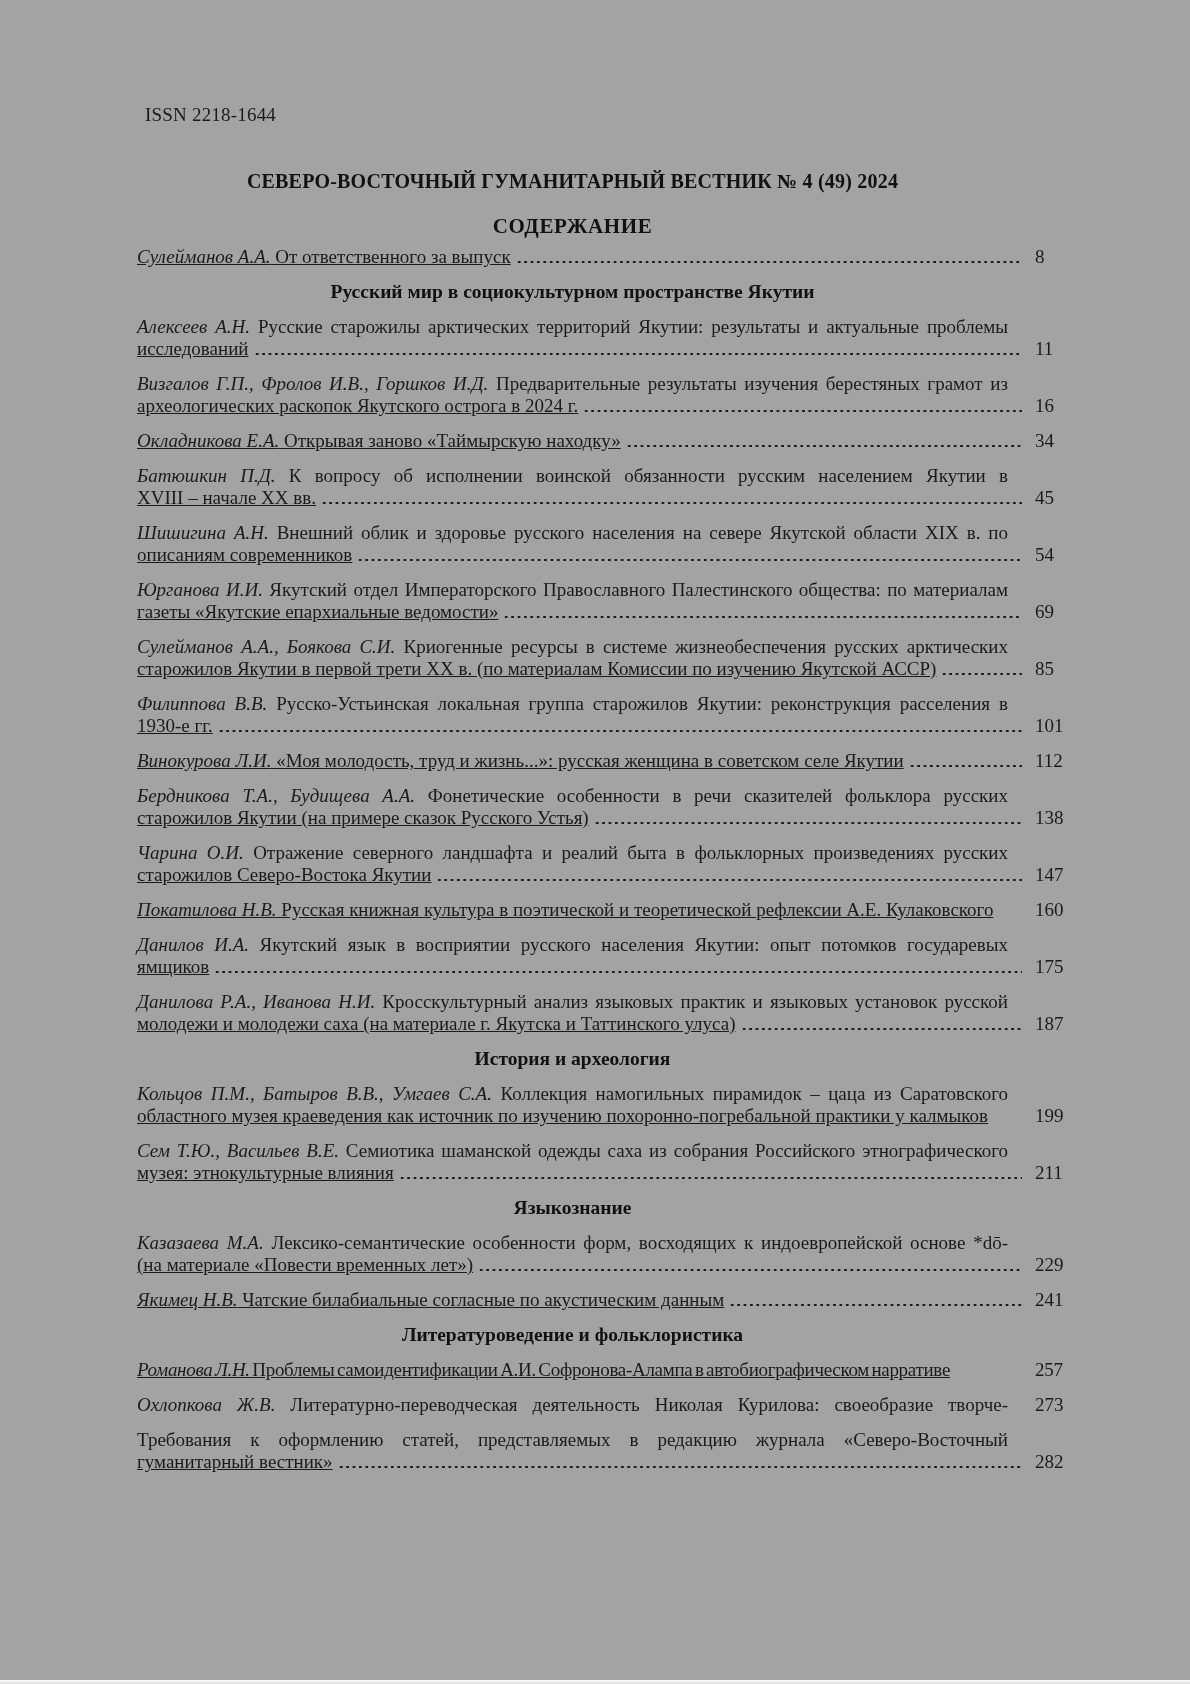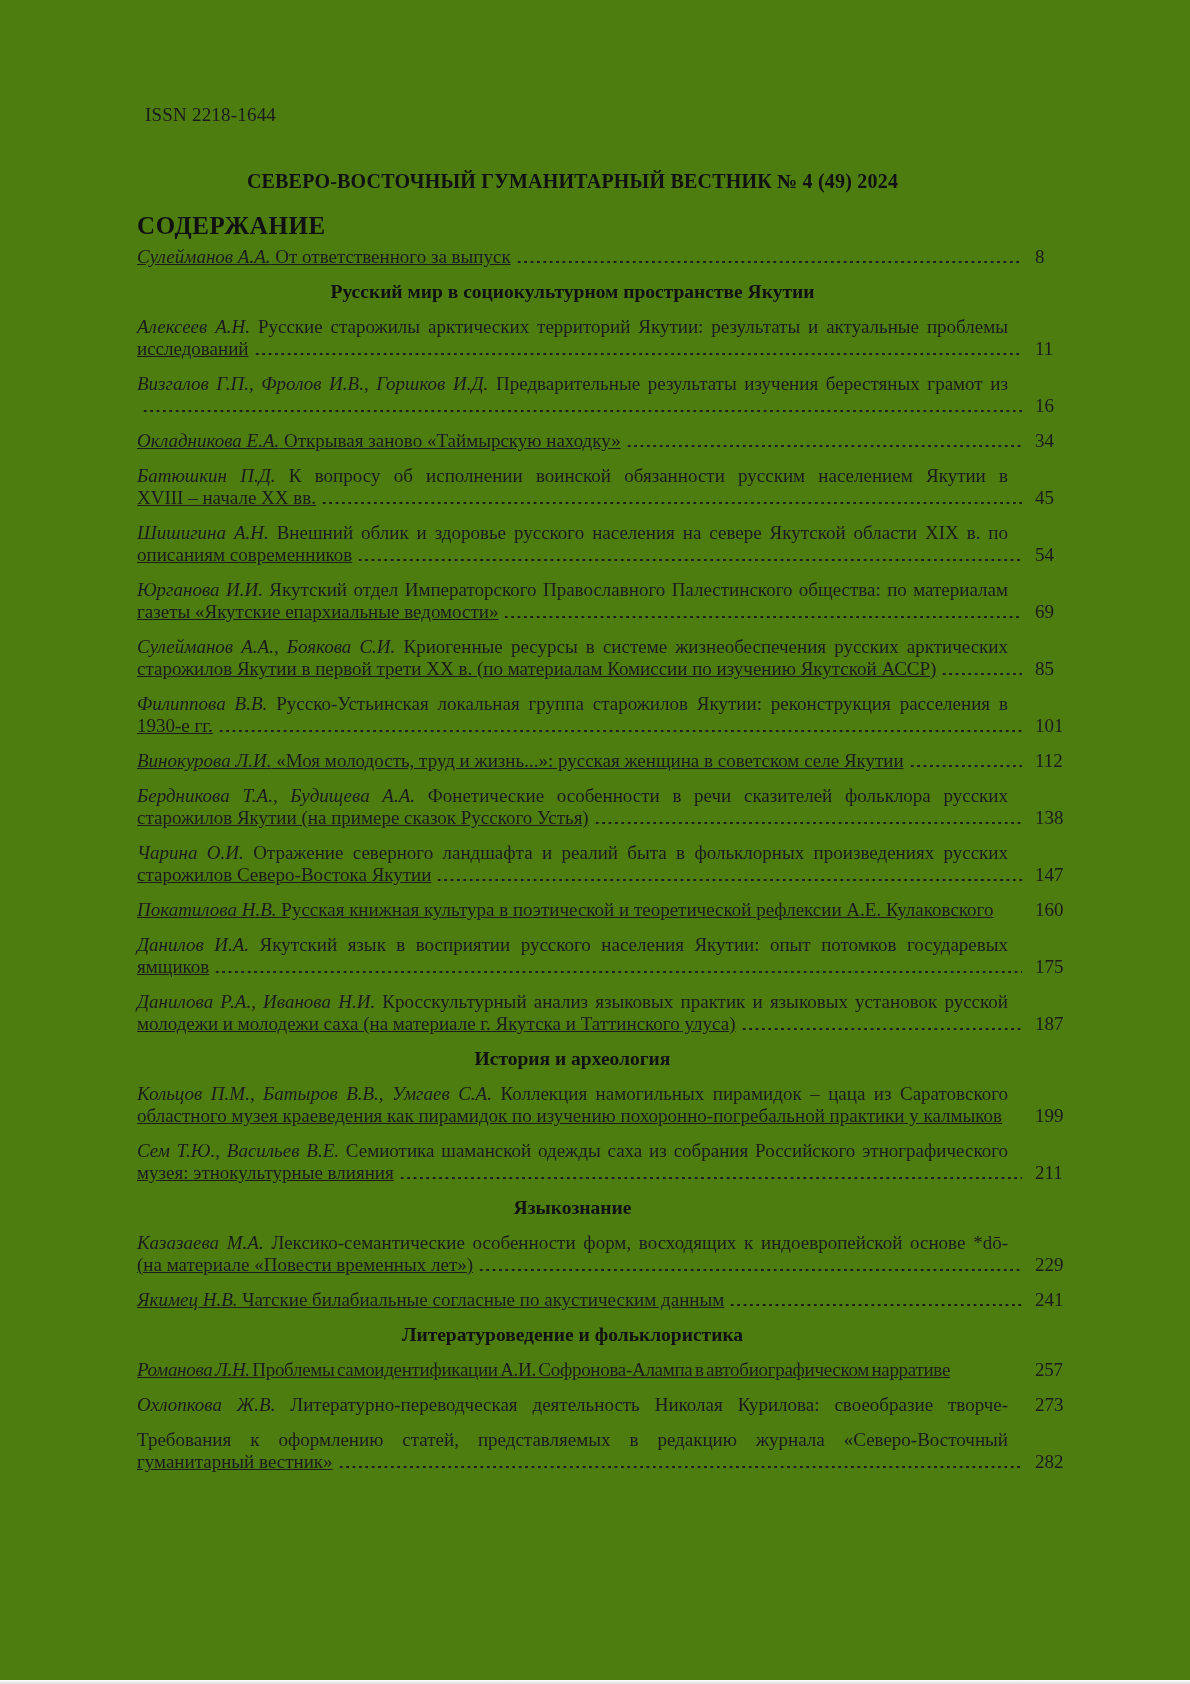--- a/index.html
+++ b/index.html
@@ -3,37 +3,38 @@
 <meta charset="utf-8">
 <style>
   * { margin:0; padding:0; box-sizing:border-box; }
   html, body { background:#ffffff; }
   body {
     width:1190px; height:1684px;
     position:relative; overflow:hidden;
     font-family:"Liberation Serif","DejaVu Serif",serif;
     color:#1b1b1b;
   }
-  .sheet { position:absolute; inset:0; background:#4d7c0f; }
+  .sheet { position:absolute; inset:0; background:#a3a3a3; }
   .issn {
     margin:104px 0 0 145px;
     font-size:19px; line-height:22px;
     letter-spacing:0.2px;
   }
   .center-col { width:871px; margin-left:137px;margin-top:43px; }
   .journal-title {
     margin-top:27px;
     text-align:center;
     font-weight:bold; font-size:20px; line-height:24px;
     color:#111;
     letter-spacing:0.2px;
   }
   .contents-heading {
     margin-top:22px;
-    font-weight:bold; font-size:25px; line-height:22px;
+    text-align:center;
+    font-weight:bold; font-size:21px; line-height:22px;
     color:#111;
     letter-spacing:0.6px;
   }
   .toc { margin-top:9px; }
   .item { margin-bottom:13px; }
   .section {
     text-align:center;
     font-weight:bold; font-size:19.5px; line-height:22px;
     color:#111;
   }
@@ -86,20 +87,21 @@
           <div class="line full"><span class="etext"><i>Алексеев А.Н.</i> Русские старожилы арктических территорий Якутии: результаты и актуальные проблемы</span></div>
           <div class="line last">
             <span class="etext">исследований</span>
             <span class="dots"></span>
           </div>
           <span class="page">11</span>
         </div>
         <div class="item entry">
           <div class="line full"><span class="etext"><i>Визгалов Г.П., Фролов И.В., Горшков И.Д.</i> Предварительные результаты изучения берестяных грамот из</span></div>
           <div class="line last">
+            <span class="etext">археологических раскопок Якутского острога в 2024 г.</span>
             <span class="dots"></span>
           </div>
           <span class="page">16</span>
         </div>
         <div class="item entry">
           <div class="line last">
             <span class="etext"><i>Окладникова Е.А.</i> Открывая заново «Таймырскую находку»</span>
             <span class="dots"></span>
           </div>
           <span class="page">34</span>
@@ -187,21 +189,21 @@
           <div class="line last">
             <span class="etext">молодежи и молодежи саха (на материале г. Якутска и Таттинского улуса)</span>
             <span class="dots"></span>
           </div>
           <span class="page">187</span>
         </div>
         <div class="item section">История и археология</div>
         <div class="item entry no-dots">
           <div class="line full"><span class="etext"><i>Кольцов П.М., Батыров В.В., Умгаев С.А.</i> Коллекция намогильных пирамидок – цаца из Саратовского</span></div>
           <div class="line last">
-            <span class="etext">областного музея краеведения как пирамидок по изучению похоронно-погребальной практики у калмыков</span>
+            <span class="etext">областного музея краеведения как источник по изучению похоронно-погребальной практики у калмыков</span>
             <span class="dots"></span>
           </div>
           <span class="page">199</span>
         </div>
         <div class="item entry">
           <div class="line full"><span class="etext"><i>Сем Т.Ю., Васильев В.Е.</i> Семиотика шаманской одежды саха из собрания Российского этнографического</span></div>
           <div class="line last">
             <span class="etext">музея: этнокультурные влияния</span>
             <span class="dots"></span>
           </div>

